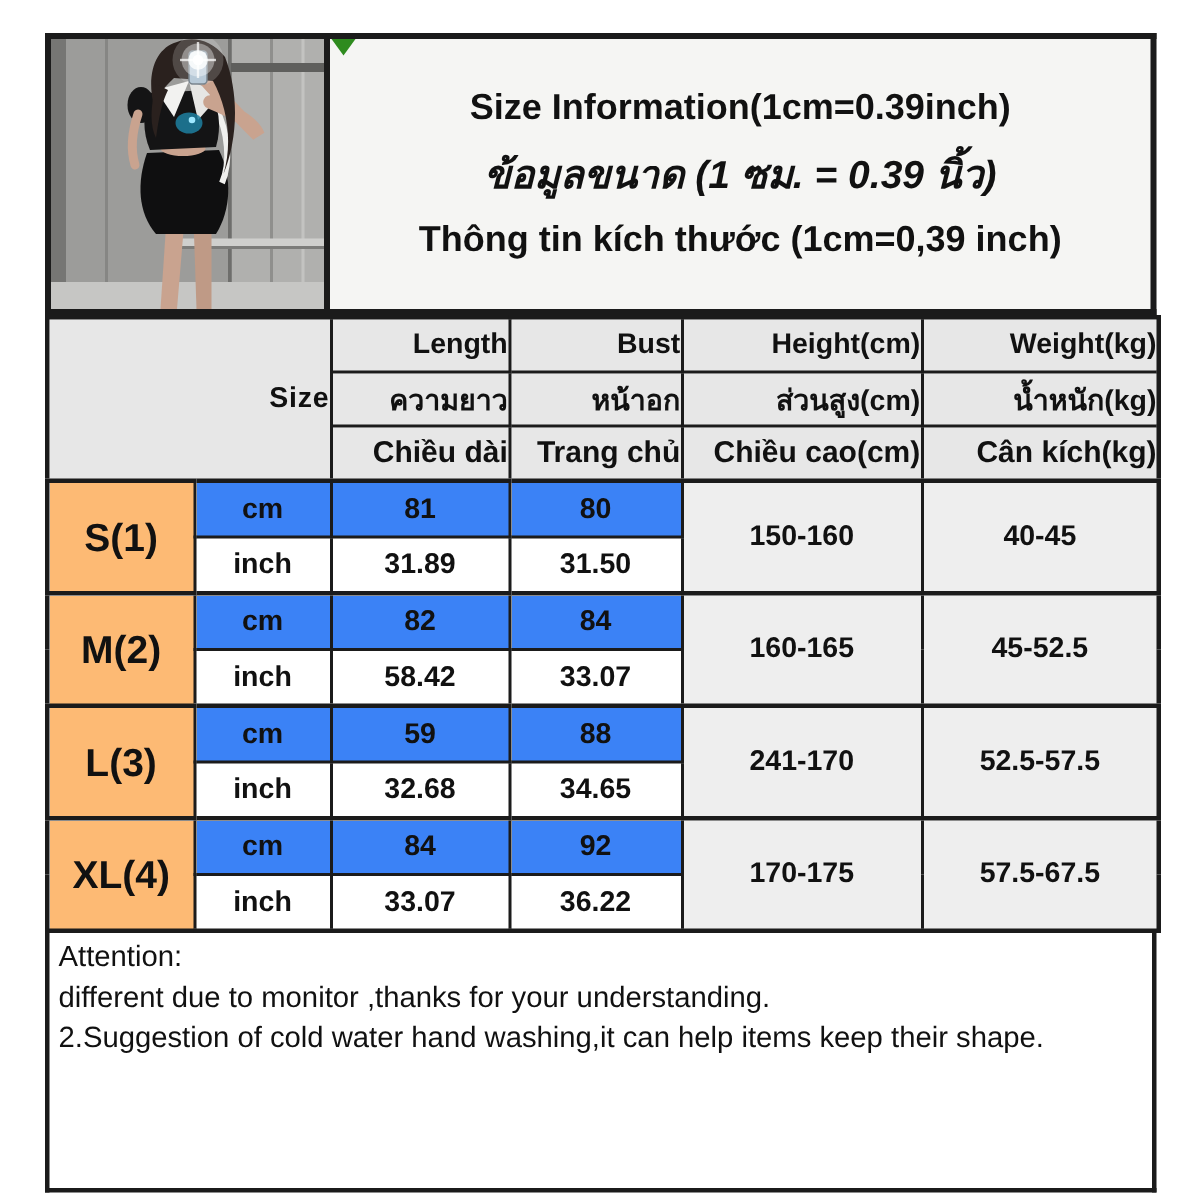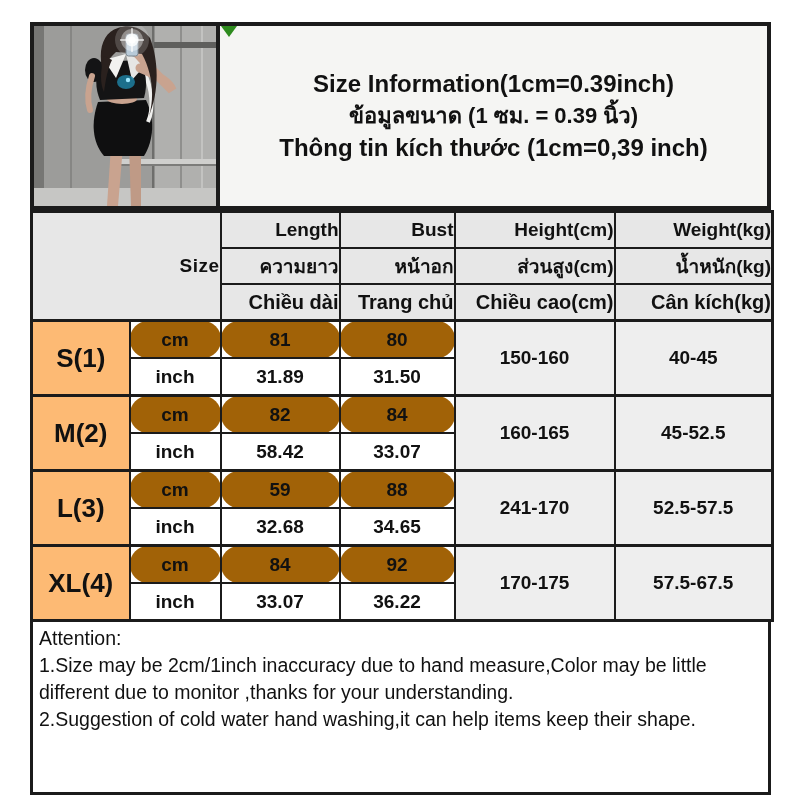--- a/index.html
+++ b/index.html
@@ -6,43 +6,43 @@
     font-family:"Liberation Sans","DejaVu Sans",sans-serif;color:#111;}
   .sheet{position:absolute;left:30px;top:22px;width:741px;}
 
   
   .top-row{display:flex;height:188px;}
   .photo-frame{width:190px;height:188px;box-sizing:border-box;border:4px solid #1b1b1b;
     background:#9a9a98;flex:none;overflow:hidden;}
   .photo-frame svg{display:block;width:100%;height:100%;}
   .title-box{flex:1;box-sizing:border-box;border:4px solid #1b1b1b;border-left:none;
     background:#f5f5f3;display:flex;flex-direction:column;justify-content:center;
-    align-items:center;position:relative;gap:3px;}
+    align-items:center;position:relative;gap:13px;}
   .title-line{font-weight:bold;text-align:center;line-height:1.25;}
   .title-en{font-size:24px;}
-  .title-th{font-size:22px;}
+  .title-th{font-size:26px;font-style:italic;}
   .title-vi{font-size:24px;}
   .corner-flag{position:absolute;left:1px;top:0;width:0;height:0;
     border-left:8px solid transparent;border-right:8px solid transparent;
     border-top:11px solid #2e8b1e;}
 
   
   table.size-table{border-collapse:collapse;table-layout:fixed;width:741px;
     border:3px solid #1b1b1b;}
   .size-table td{border:2px solid #1b1b1b;text-align:center;vertical-align:middle;
     font-weight:bold;padding:0;overflow:hidden;}
   .size-table tr.hdr td{height:34px;background:#e7e7e7;font-size:19px;text-align:right;}
   .size-table tr.hdr-vi td{font-size:20px;}
   td.size-cell{background:#e2e2e2;font-size:34px;letter-spacing:.5px;}
   .size-table tr.r-cm td{height:35px;}
   .size-table tr.r-in td{height:35px;}
   td.size-label{background:#fdba74;font-size:26px;}
   td.unit{font-size:19px;}
   td.val{font-size:19px;}
-  tr.r-cm td.unit,tr.r-cm td.val{background:#a16207;border-radius:18px;}
+  tr.r-cm td.unit,tr.r-cm td.val{background:#3b82f6;}
   tr.r-in td.unit,tr.r-in td.val{background:#ffffff;}
   td.range{background:#eeeeee;font-size:19px;}
   tr.group-start td{border-top:3px solid #1b1b1b;}
 
   
   .attention{box-sizing:border-box;width:741px;height:173px;border:3px solid #1b1b1b;
     border-top:none;background:#ffffff;padding:3px 6px;font-size:19.5px;
     line-height:27px;font-weight:400;}
   .attention div{white-space:nowrap;}
 </style>
@@ -196,18 +196,17 @@
       <tr class="r-in">
         <td class="unit">inch</td>
         <td class="val">33.07</td>
         <td class="val">36.22</td>
       </tr>
     </tbody>
   </table>
 
   <div class="attention">
     <div>Attention:</div>
-    <div>1.Size may be 2cm/1inch inaccuracy due to hand measure,Color may be little</div>
     <div>different due to monitor ,thanks for your understanding.</div>
     <div>2.Suggestion of cold water hand washing,it can help items keep their shape.</div>
   </div>
 
 </div>
 
 </body></html>

